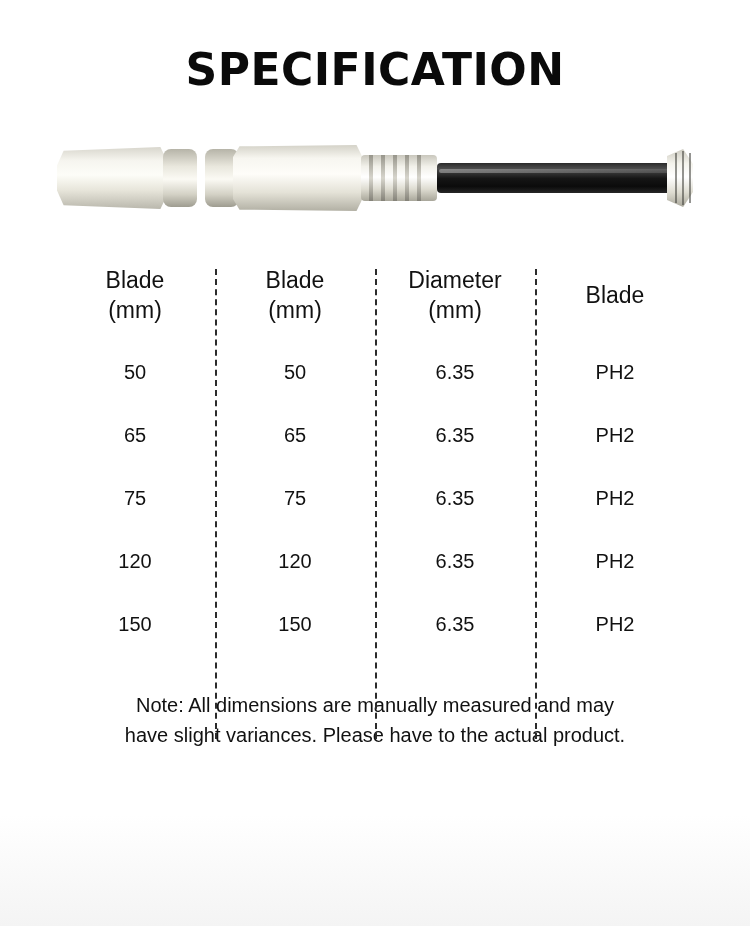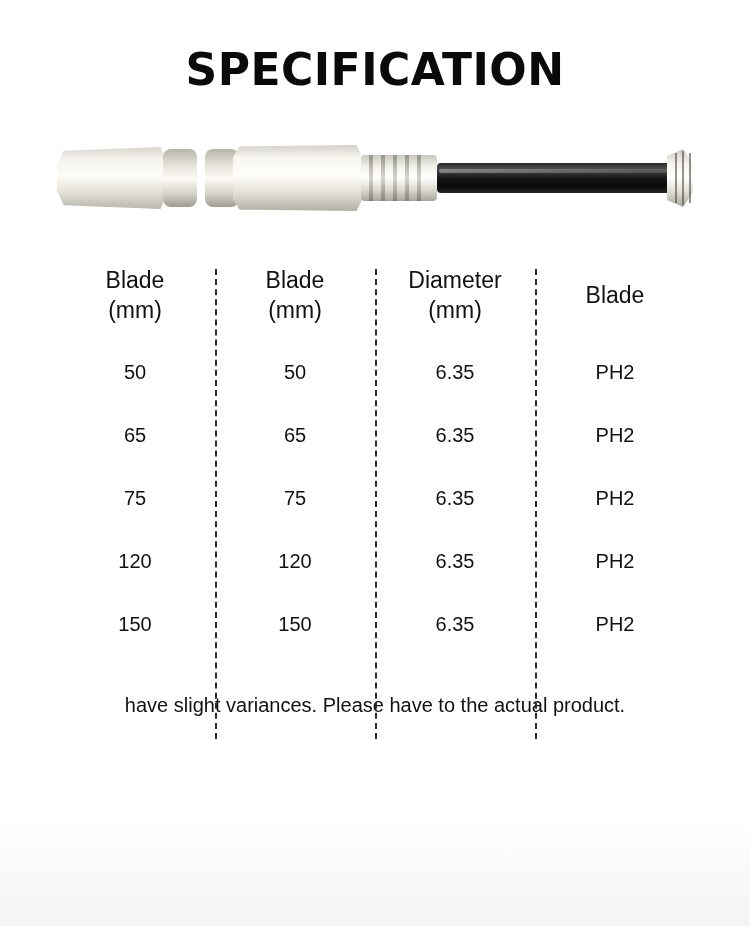--- a/index.html
+++ b/index.html
@@ -262,16 +262,17 @@
           <td>150</td>
           <td>150</td>
           <td>6.35</td>
           <td>PH2</td>
         </tr>
       </tbody>
     </table>
   </div>
 
   <div class="note">
+    <div>Note: All dimensions are manually measured and may</div>
     <div>have slight variances. Please have to the actual product.</div>
   </div>
 
 </div>
 
 </body></html>

